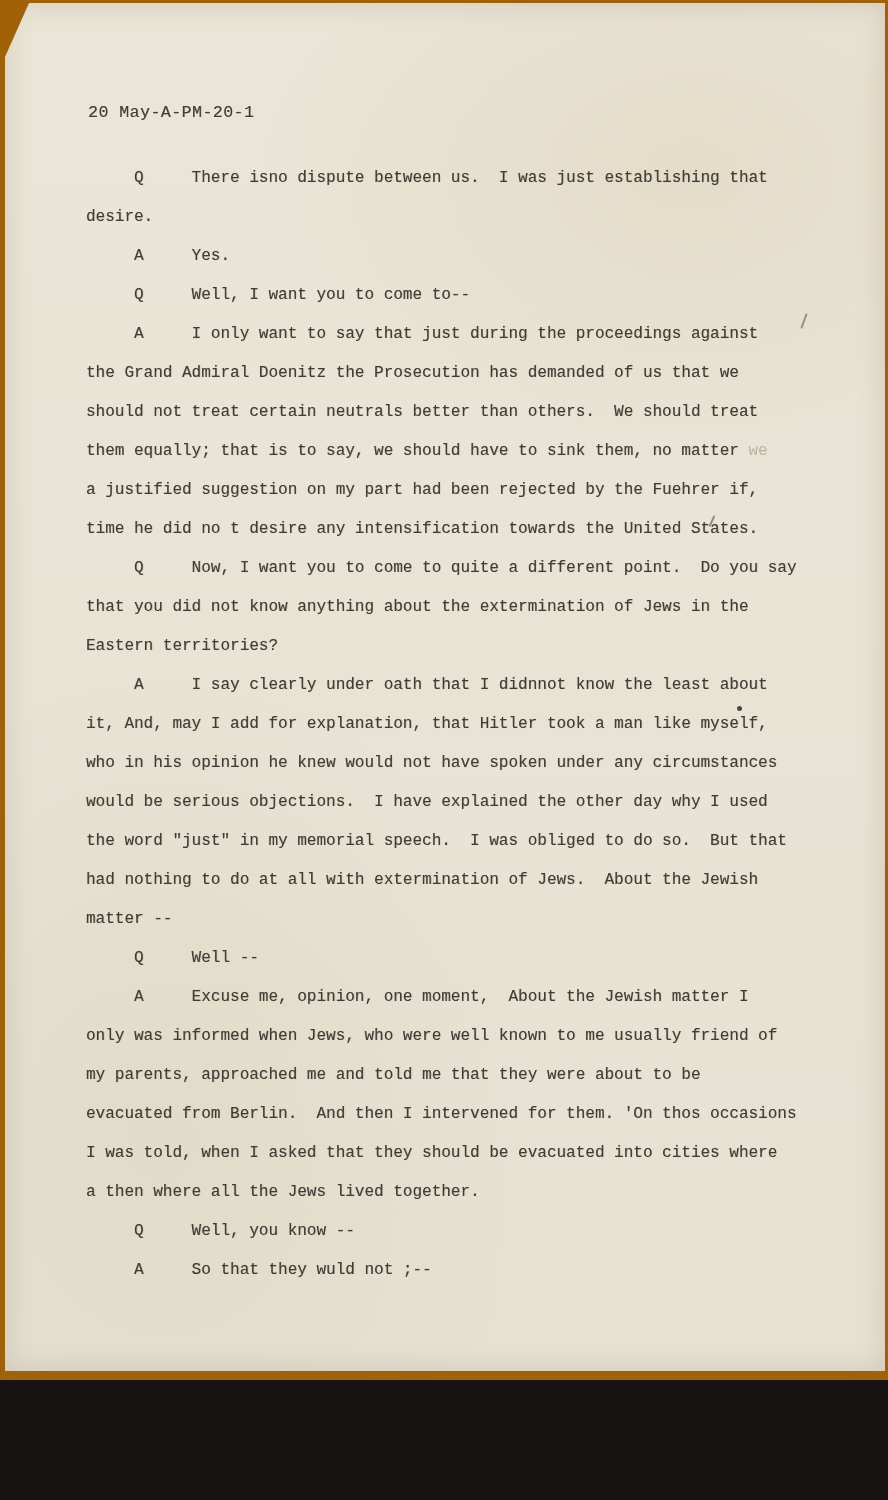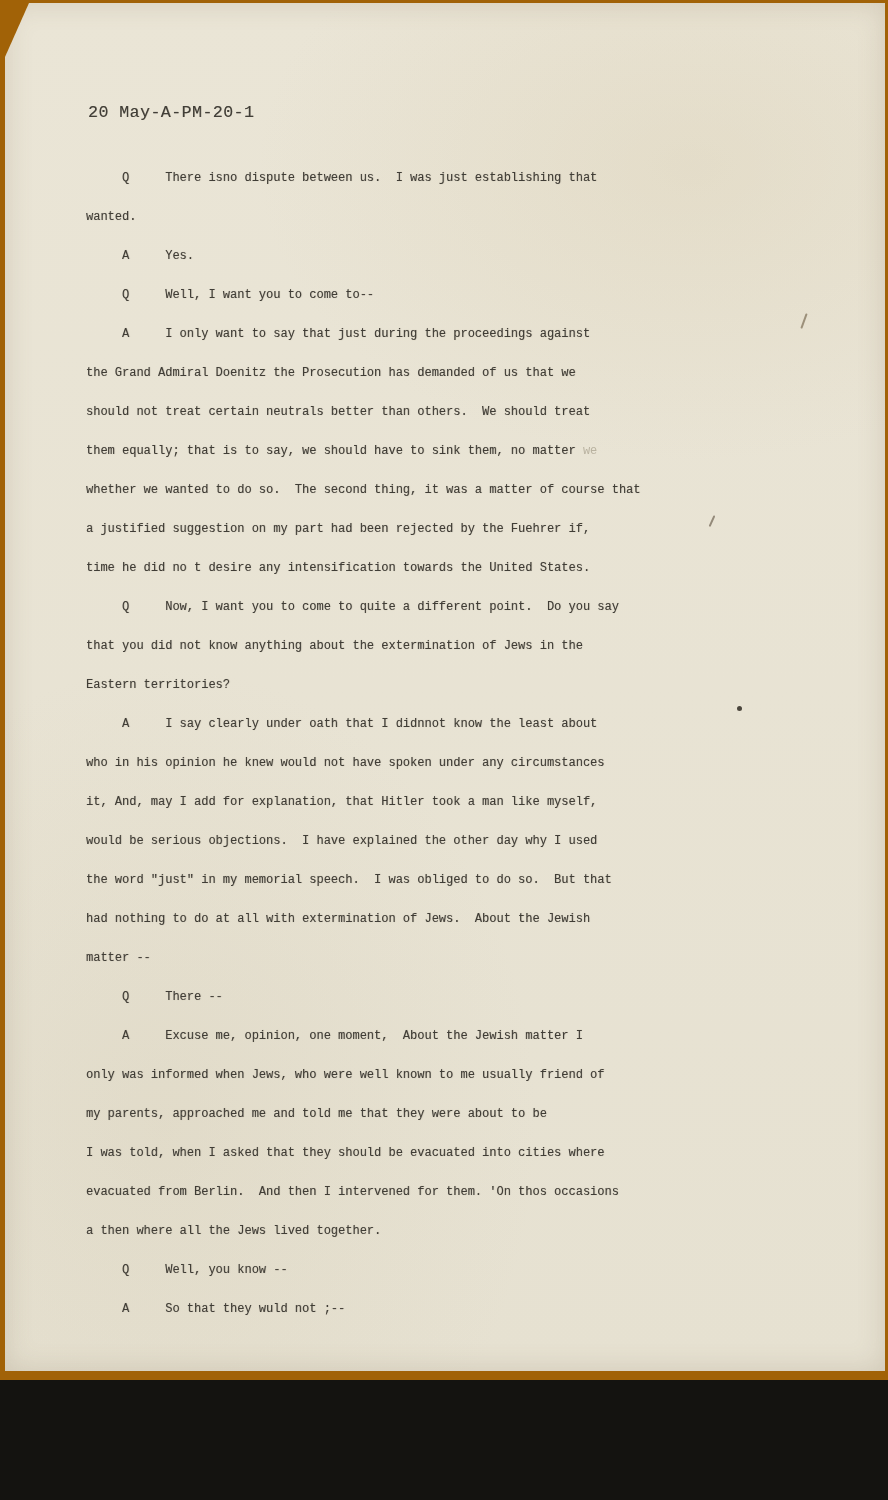--- a/index.html
+++ b/index.html
@@ -32,21 +32,21 @@
     text-shadow: 0.4px 0.4px 0.6px rgba(62,56,44,0.45);
   }
   .body-block {
     position: absolute;
     left: 81px; top: 156px;
     width: 790px;
   }
   .line {
     height: 39px;
     line-height: 39px;
-    font-size: 12px;
+    font-size: 16px;
     color: #403d36;
     white-space: pre;
     text-shadow: 0.4px 0.4px 0.7px rgba(62,56,44,0.40);
   }
   .line .faint { color: #b9b2a0; text-shadow: none; }
   .page-number {
     position: absolute;
     left: 403px; top: 1428px;
     font-size: 19px;
     line-height: 20px;
@@ -83,46 +83,45 @@
 </head>
 <body>
 
 <div class="scan">
   <div class="paper">
 
     <div class="header">20 May-A-PM-20-1</div>
 
     <div class="body-block">
       <div class="line"><span>     Q     There isno dispute between us.  I was just establishing that</span><span class="faint"></span></div>
-      <div class="line"><span>wanted.</span><span class="faint"></span></div>
+      <div class="line"><span>desire.</span><span class="faint"></span></div>
       <div class="line"><span>     A     Yes.</span><span class="faint"></span></div>
       <div class="line"><span>     Q     Well, I want you to come to--</span><span class="faint"></span></div>
       <div class="line"><span>     A     I only want to say that just during the proceedings against</span><span class="faint"></span></div>
       <div class="line"><span>the Grand Admiral Doenitz the Prosecution has demanded of us that we</span><span class="faint"></span></div>
       <div class="line"><span>should not treat certain neutrals better than others.  We should treat</span><span class="faint"></span></div>
       <div class="line"><span>them equally; that is to say, we should have to sink them, no matter </span><span class="faint">we</span></div>
-      <div class="line"><span>whether we wanted to do so.  The second thing, it was a matter of course that</span><span class="faint"></span></div>
       <div class="line"><span>a justified suggestion on my part had been rejected by the Fuehrer if,</span><span class="faint"></span></div>
       <div class="line"><span>time he did no t desire any intensification towards the United States.</span><span class="faint"></span></div>
       <div class="line"><span>     Q     Now, I want you to come to quite a different point.  Do you say</span><span class="faint"></span></div>
       <div class="line"><span>that you did not know anything about the extermination of Jews in the</span><span class="faint"></span></div>
       <div class="line"><span>Eastern territories?</span><span class="faint"></span></div>
       <div class="line"><span>     A     I say clearly under oath that I didnnot know the least about</span><span class="faint"></span></div>
+      <div class="line"><span>it, And, may I add for explanation, that Hitler took a man like myself,</span><span class="faint"></span></div>
       <div class="line"><span>who in his opinion he knew would not have spoken under any circumstances</span><span class="faint"></span></div>
-      <div class="line"><span>it, And, may I add for explanation, that Hitler took a man like myself,</span><span class="faint"></span></div>
       <div class="line"><span>would be serious objections.  I have explained the other day why I used</span><span class="faint"></span></div>
       <div class="line"><span>the word "just" in my memorial speech.  I was obliged to do so.  But that</span><span class="faint"></span></div>
       <div class="line"><span>had nothing to do at all with extermination of Jews.  About the Jewish</span><span class="faint"></span></div>
       <div class="line"><span>matter --</span><span class="faint"></span></div>
-      <div class="line"><span>     Q     There --</span><span class="faint"></span></div>
+      <div class="line"><span>     Q     Well --</span><span class="faint"></span></div>
       <div class="line"><span>     A     Excuse me, opinion, one moment,  About the Jewish matter I</span><span class="faint"></span></div>
       <div class="line"><span>only was informed when Jews, who were well known to me usually friend of</span><span class="faint"></span></div>
       <div class="line"><span>my parents, approached me and told me that they were about to be</span><span class="faint"></span></div>
+      <div class="line"><span>evacuated from Berlin.  And then I intervened for them. 'On thos occasions</span><span class="faint"></span></div>
       <div class="line"><span>I was told, when I asked that they should be evacuated into cities where</span><span class="faint"></span></div>
-      <div class="line"><span>evacuated from Berlin.  And then I intervened for them. 'On thos occasions</span><span class="faint"></span></div>
       <div class="line"><span>a then where all the Jews lived together.</span><span class="faint"></span></div>
       <div class="line"><span>     Q     Well, you know --</span><span class="faint"></span></div>
       <div class="line"><span>     A     So that they wuld not ;--</span><span class="faint"></span></div>
     </div>
 
     <div class="page-number">10001</div>
 
     <div class="speck-dot"></div>
     <div class="pencil-slash"></div>
     <div class="pencil-slash-2"></div>

